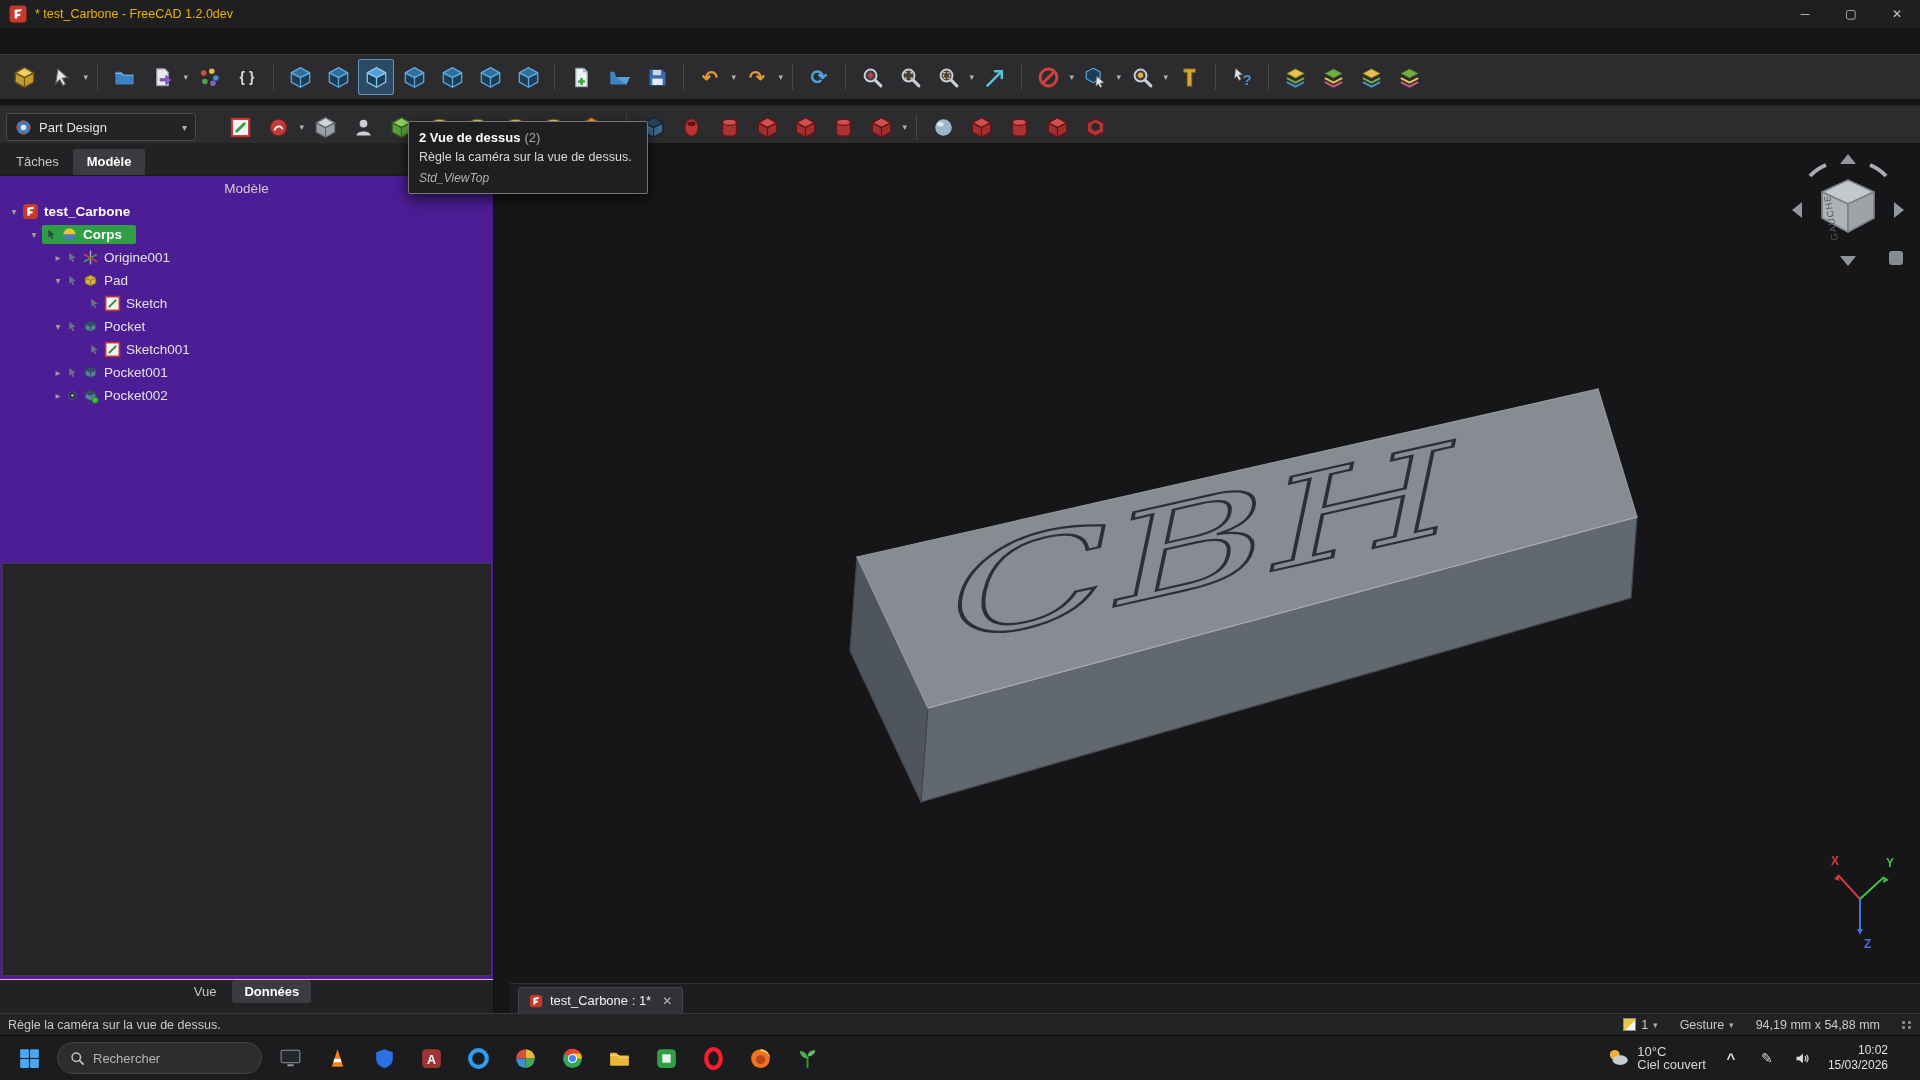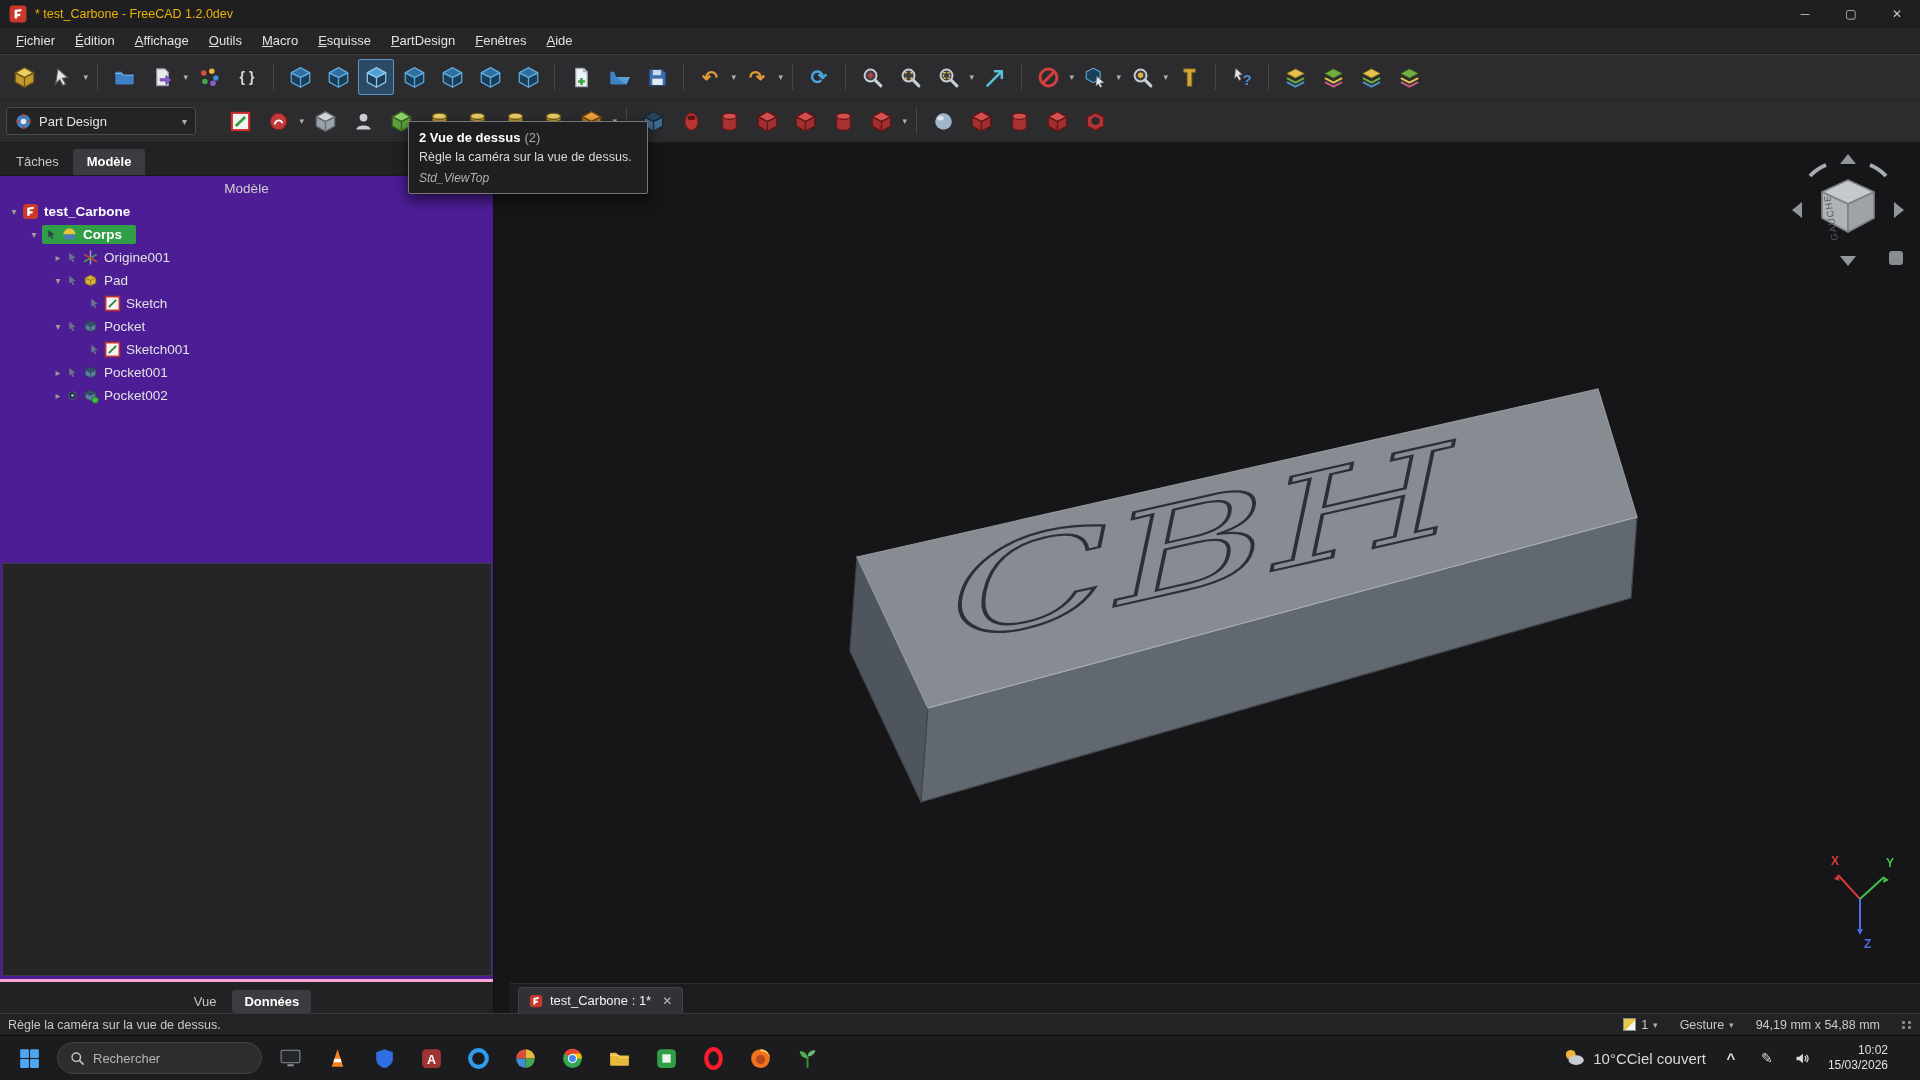--- a/index.html
+++ b/index.html
@@ -20,21 +20,21 @@
   
   #menubar { position:absolute; left:0; top:28px; width:100%; height:26px;
     background:#262628; display:flex; align-items:center; padding-left:6px;
     border-bottom:1px solid #1a1a1c; }
   .menu-item { display:inline-block; padding:0 10px; line-height:25px; font-size:13px; color:#e2e2e2; }
   .menu-item::first-letter { text-decoration:underline; }
   
   .toolbar { position:absolute; left:0; width:100%; background:#2c2c2e;
     display:flex; align-items:center; gap:2px; padding-left:6px; }
   #toolbar1 { top:54px; height:45px; border-top:1px solid #3a3a3c; }
-  #toolbar2 { top:99px; height:44px; border-top:1px solid #242426; border-bottom:1px solid #1c1c1e; }
+  #toolbar2 { top:105px; height:44px; border-top:1px solid #242426; border-bottom:1px solid #1c1c1e; }
   .tbi { width:36px; height:36px; display:inline-flex; align-items:center; justify-content:center;
     border-radius:3px; position:relative; flex:0 0 auto; }
   .tbi svg { width:23px; height:23px; }
   .tbi.hasdd { width:45px; padding-right:9px; }
   .ddarr { position:absolute; right:1px; top:50%; transform:translateY(-50%);
     font-size:9px; color:#b0b0b0; }
   .tbi.hover { background:#2c4a63; box-shadow:inset 0 0 0 1px #5d93c4; }
   .tsep { width:1px; height:26px; background:#474749; margin:0 6px; flex:0 0 auto; }
   .gly { display:flex; align-items:center; justify-content:center; font-weight:bold; line-height:1; }
   
@@ -60,21 +60,21 @@
   .exp { width:16px; font-size:10px; color:#9a9a9a; text-align:center; flex:0 0 auto; }
   .ticon { width:17px; height:17px; margin-right:5px; flex:0 0 auto; }
   .ticon svg { width:17px; height:17px; }
   .mk { width:13px; height:13px; margin-right:3px; flex:0 0 auto; opacity:.9; }
   .rowc { display:inline-flex; align-items:center; padding:1px 14px 1px 3px; border-radius:2px; }
   .rowc.sel { background:#2f9e46; color:#ffffff; font-weight:bold; }
   .tlabel.bold { font-weight:bold; color:#ffffff; }
   #proppanel { position:absolute; left:2px; top:420px; width:490px; height:413px;
     border:1px solid #3e3e42; background:#252527; }
   #bottomtabs { position:absolute; left:0; bottom:0; width:100%; height:34px; background:#222224;
-    display:flex; align-items:flex-end; justify-content:center; gap:4px; border-top:3px solid #f9a8d4; }
+    display:flex; align-items:flex-start; justify-content:center; gap:4px; border-top:1px solid #f9a8d4; }
   .btab { padding:4px 12px; font-size:13px; color:#c6c6c6; }
   .btab.active { background:#3c3c40; color:#ffffff; font-weight:bold; border-radius:3px; }
   
   #viewport { position:relative; flex:1; height:100%; background:#161618; overflow:hidden; }
   #modelsvg { position:absolute; left:0; top:0; }
   #navcube { position:absolute; left:1294px; top:7px; }
   #axiswidget { position:absolute; left:1330px; top:708px; }
   #doctabbar { position:absolute; left:16px; bottom:0; width:100%; height:30px; background:#1d1d1f;
     border-top:1px solid #2e2e30; display:flex; align-items:flex-end; padding-left:8px; }
   #doctab { display:flex; align-items:center; gap:7px; height:26px; padding:0 10px;
@@ -109,21 +109,21 @@
   .tbtn svg { width:25px; height:25px; }
   #searchpill { display:flex; align-items:center; gap:8px; width:205px; height:32px;
     background:#2d2d30; border:1px solid #424245; border-radius:16px; padding:0 12px; }
   #searchpill svg { width:15px; height:15px; flex:0 0 auto; }
   #searchpill input { background:transparent; border:none; outline:none; color:#cfcfcf;
     font-size:13px; width:100%; font-family:"Liberation Sans",sans-serif; }
   #searchpill input::placeholder { color:#b5b5b5; }
   #tray { margin-left:auto; display:flex; align-items:center; gap:14px; }
   #weather { display:flex; align-items:center; gap:6px; }
   #weather svg { width:26px; height:26px; }
-  #weather .wtxt { display:flex; flex-direction:row; font-size:15px; line-height:13px; color:#d8d8d8; }
+  #weather .wtxt { display:flex; flex-direction:column; font-size:13px; line-height:13px; color:#d8d8d8; }
   .trayico { color:#dcdcdc; font-size:14px; display:flex; align-items:center; justify-content:center;
     width:22px; height:28px; }
   .trayico svg { width:17px; height:17px; }
   #clock { display:flex; flex-direction:column; align-items:flex-end; font-size:12px;
     line-height:15px; color:#e0e0e0; padding-right:4px; }
   #showdesk { width:4px; height:100%; border-left:1px solid #3a3a3d; }
 </style>
 </head>
 <body>
 
@@ -135,31 +135,20 @@
       <path d="M5 12V4.5l6-1v2.1l-3.8.6v1.5H10v2l-2.8.5V12Z" fill="#ffffff"></path>
     </svg>
     <span class="ttl">* test_Carbone - FreeCAD 1.2.0dev</span>
     <div class="wctrls">
       <span class="wctrl">─</span>
       <span class="wctrl">▢</span>
       <span class="wctrl close">✕</span>
     </div>
   </div>
 
-  <div id="menubar">
-    <span class="menu-item">Fichier</span>
-    <span class="menu-item">Édition</span>
-    <span class="menu-item">Affichage</span>
-    <span class="menu-item">Outils</span>
-    <span class="menu-item">Macro</span>
-    <span class="menu-item">Esquisse</span>
-    <span class="menu-item">PartDesign</span>
-    <span class="menu-item">Fenêtres</span>
-    <span class="menu-item">Aide</span>
-  </div>
 
   <div id="toolbar1" class="toolbar">
       <span class="tbi">
         <svg viewBox="0 0 20 20">
           <path d="M10 1.5 18 6v8l-8 4.5L2 14V6Z" fill="#c49a2c" stroke="#6e5712" stroke-width="1.1" stroke-linejoin="round"></path>
           <path d="M10 1.5 18 6l-8 4L2 6Z" fill="#eccf68" stroke="#6e5712" stroke-width="1.1" stroke-linejoin="round"></path>
           <path d="M10 10v8.5M10 10l8-4M10 10 2 6" stroke="#6e5712" stroke-width="1.1" fill="none"></path>
         </svg>
       </span>
       <span class="tbi hasdd">

